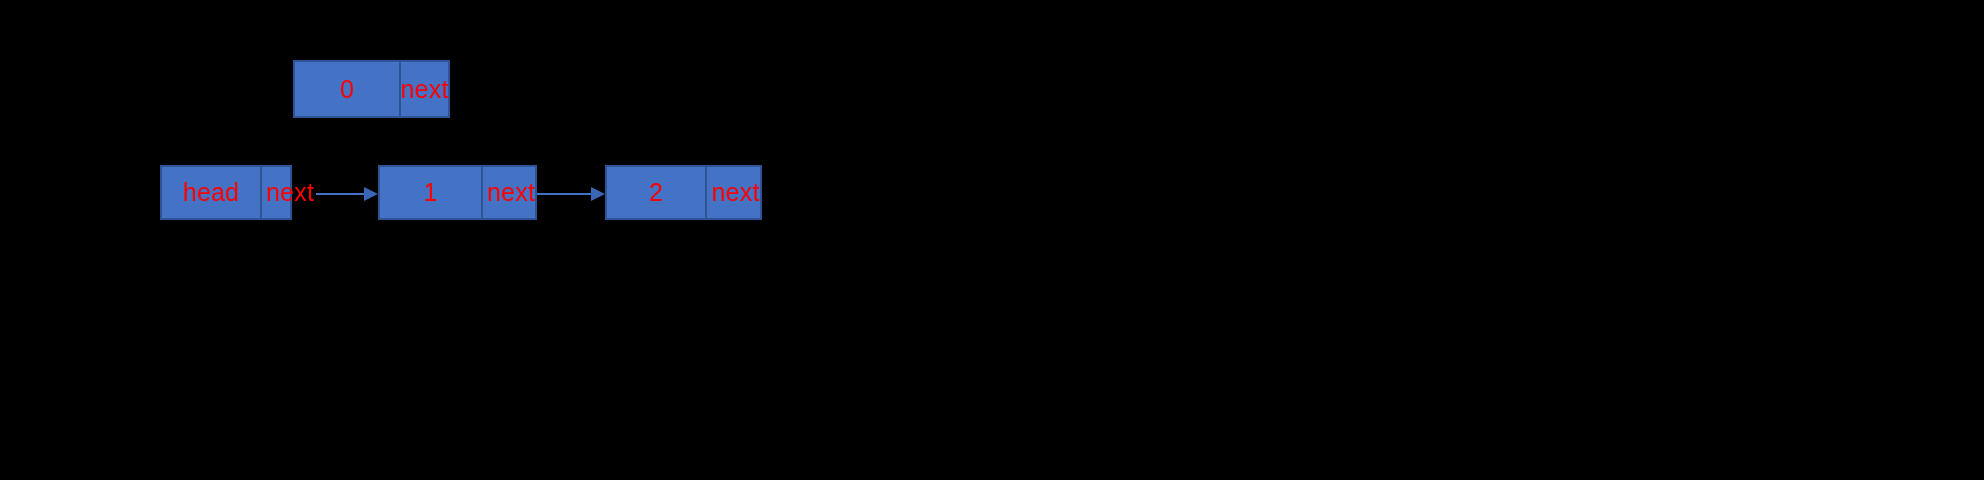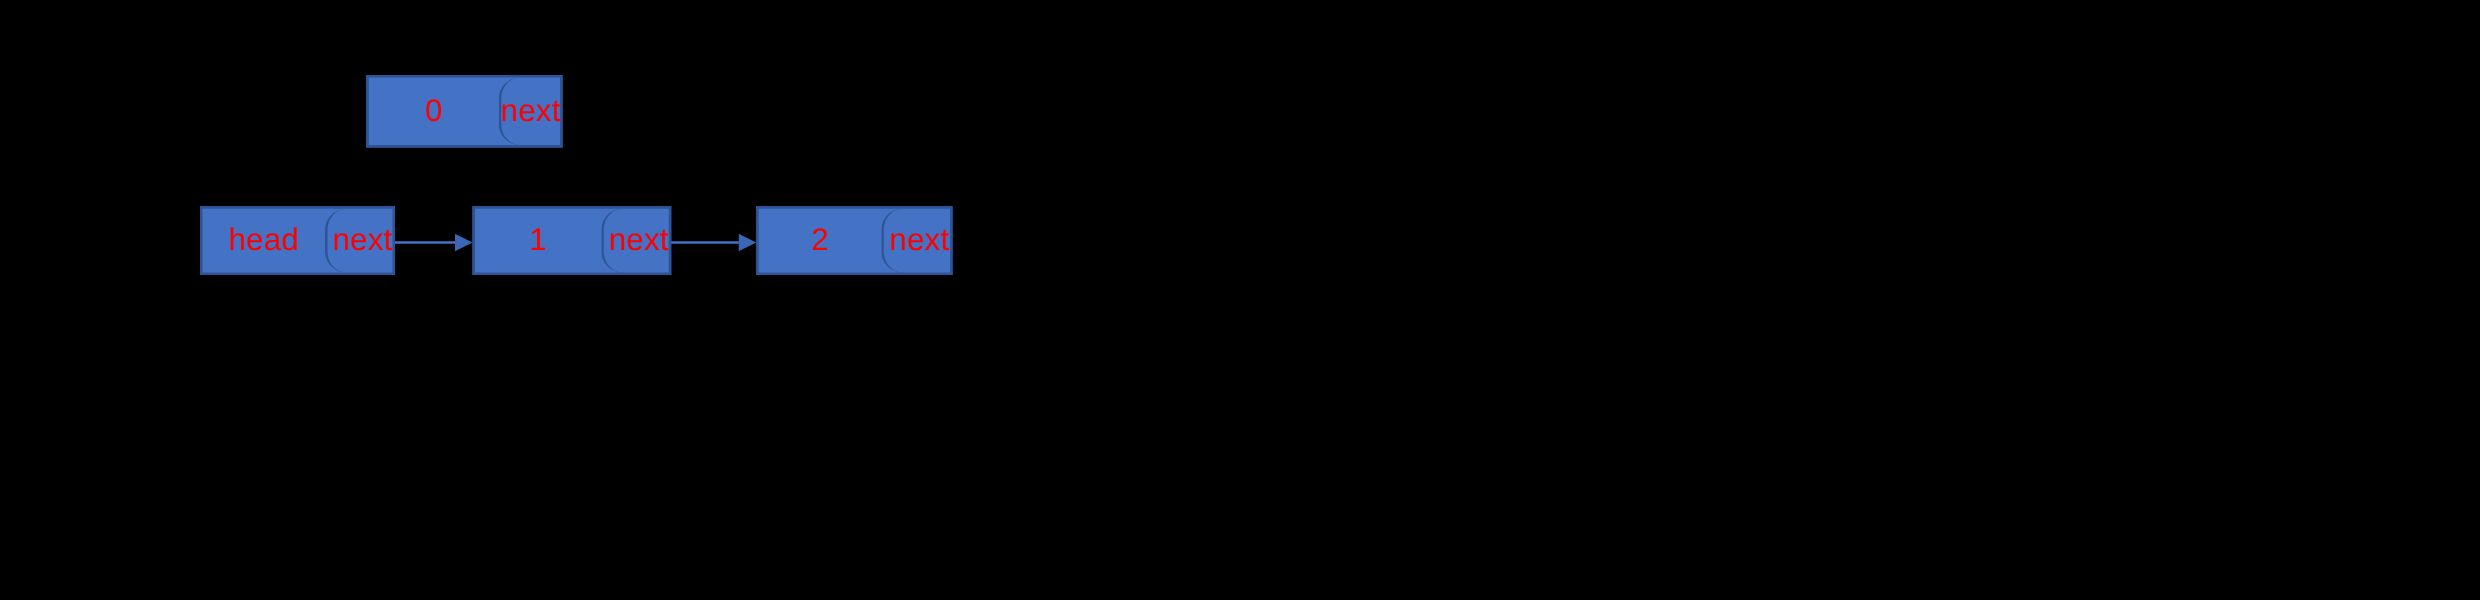--- a/index.html
+++ b/index.html
@@ -36,21 +36,20 @@
     line-height: 1;
     white-space: nowrap;
     letter-spacing: 0.2px;
   }
   .cell.value {
     flex: none;
   }
   .cell.next {
     flex: none;
     border-left: 2px solid #2E5496;
-    border-radius: 17px;
   }
   .arrow {
     position: absolute;
     height: 0;
     pointer-events: none;
   }
   .arrow .shaft {
     position: absolute;
     left: 0;
     top: 0;
@@ -70,21 +69,21 @@
 </head>
 <body>
 
 <div id="canvas">
 
   <div class="node" style="left:293px; top:60px; width:157px; height:58px;">
     <div class="cell value" style="width:104px;">0</div>
     <div class="cell next" style="width:49px;">next</div>
   </div>
 
-  <div class="node" style="left:160px; top:165px; width:156px; height:55px;">
+  <div class="node" style="left:160px; top:165px; width:132px; height:55px;">
     <div class="cell value" style="width:98px;">head</div>
     <div class="cell next" style="width:58px;">next</div>
   </div>
 
   <div class="arrow" style="left:316px; top:193px; width:62px;">
     <div class="shaft" style="width:50px;"></div>
     <div class="head" style="left:48px;"></div>
   </div>
 
   <div class="node" style="left:378px; top:165px; width:159px; height:55px;">

